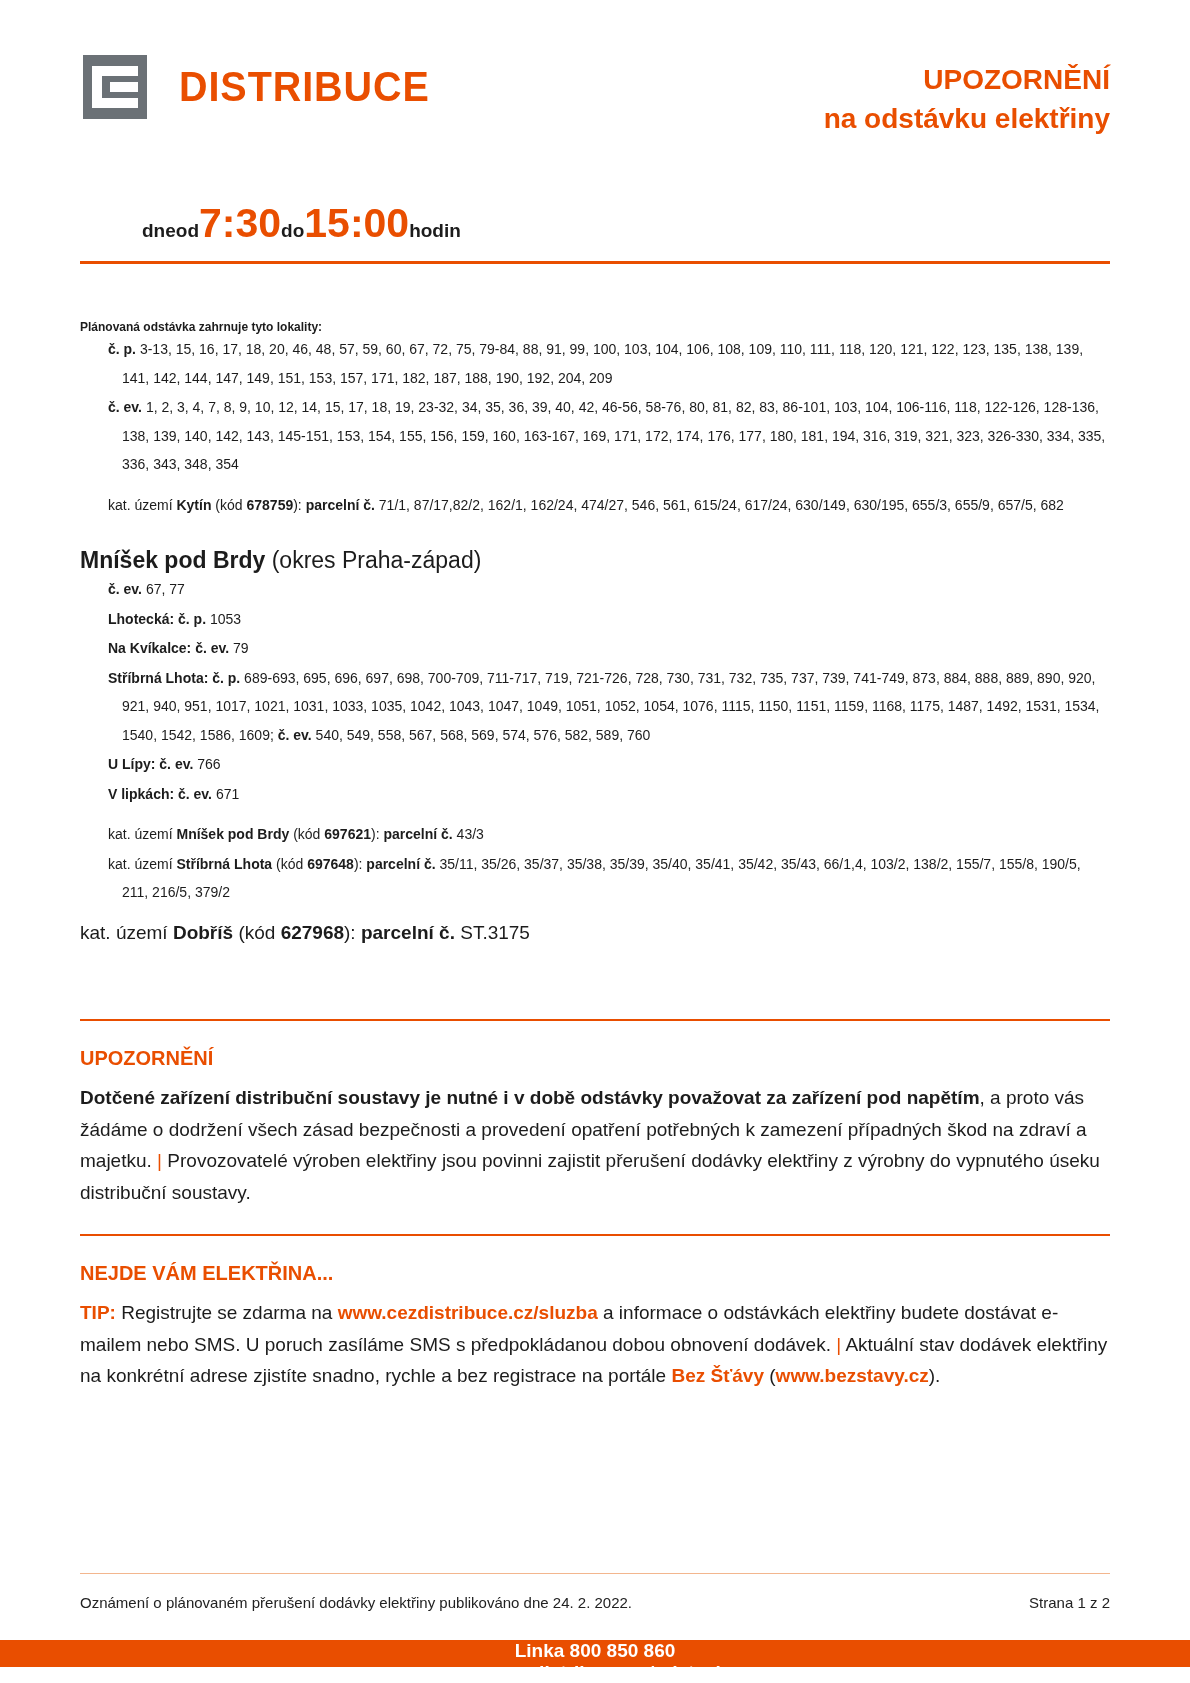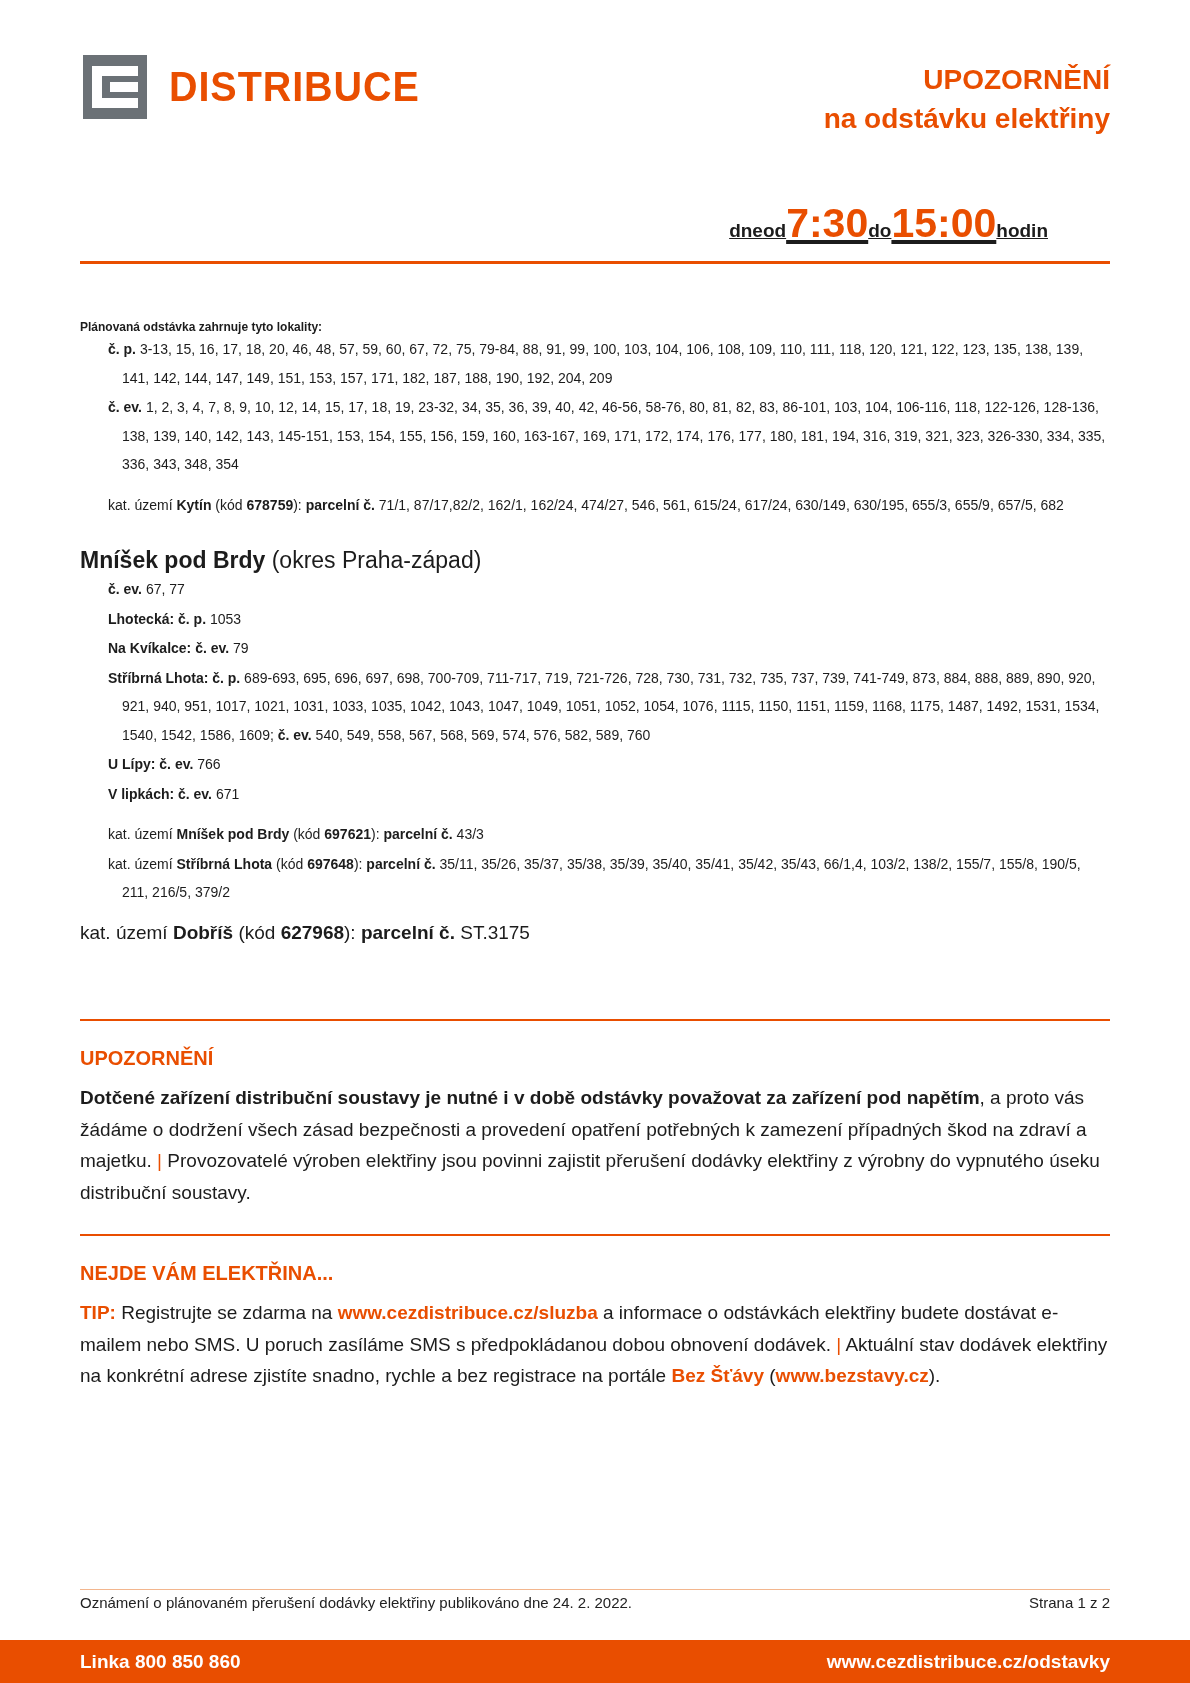--- a/index.html
+++ b/index.html
@@ -14,36 +14,35 @@
   .page{
     position:relative;
     width:1190px;height:1683px;
     margin:0 auto;background:#ffffff;overflow:hidden;
   }
   
   .header{
     display:flex;justify-content:space-between;align-items:flex-start;
     padding:55px 80px 0 83px;
   }
-  .brand{display:flex;align-items:center;gap:22px;}
+  .brand{display:flex;align-items:center;gap:32px;}
   .brand-logo{width:64px;height:64px;display:block;}
   .brand-name{
     color:var(--accent);font-weight:700;font-size:42px;letter-spacing:1px;
     transform:scaleX(.94);transform-origin:left center;
   }
   .header-right{text-align:right;line-height:39px;padding-top:5px;}
   .header-right .t1,.header-right .t2{color:var(--accent);font-weight:700;font-size:28px;}
   .header-right .t3{color:var(--ink);font-weight:700;font-size:28px;}
   
   .schedule{
     margin:62px 80px 0 80px;
-    display:flex;align-items:baseline;justify-content:flex-end;
+    display:flex;align-items:baseline;justify-content:flex-start;
     padding:0 62px 14px 62px;
     border-bottom:3px solid var(--accent);
-    text-decoration:underline;
   }
   .schedule .lbl{font-size:19px;font-weight:700;color:var(--ink);}
   .schedule .val{font-size:41px;font-weight:700;color:var(--accent);}
   
   .content{padding:0 80px;}
   .intro{margin-top:56px;font-size:12px;font-weight:700;}
   .loc-heading{margin-top:28px;font-size:23px;font-weight:400;}
   .loc-heading .b{font-weight:700;}
   p.li{
     font-size:14px;line-height:28.5px;
@@ -60,29 +59,29 @@
   
   .rule{border:none;border-top:2px solid var(--accent);margin:0;}
   .rule-1{margin-top:72px;}
   .rule-2{margin-top:26px;}
   .notice-title{color:var(--accent);font-weight:700;font-size:20px;margin-top:26px;}
   .notice-body{font-size:19px;line-height:31.5px;margin-top:12px;}
   
   .footer-note{
     position:absolute;left:80px;right:80px;bottom:72px;
     border-top:1px solid var(--accent-soft);
-    padding-top:4px;
+    padding-top:20px;
     display:flex;justify-content:space-between;
     font-size:15px;color:#222;
   }
   .footer-bar{
-    position:absolute;left:0;right:0;bottom:0;height:43px;
+    position:absolute;left:0;right:0;bottom:16px;height:27px;
     background:var(--accent);color:#ffffff;
     display:flex;justify-content:space-between;align-items:center;
-    padding:0 80px;font-size:19px;font-weight:700;
+    padding:0 80px;font-size:19px;font-weight:700;flex-direction:column;
   }
 </style>
 </head>
 <body>
 
 <div class="page">
 
   <header class="header">
     <div class="brand">
       <svg class="brand-logo" viewBox="0 0 64 64" aria-hidden="true">

